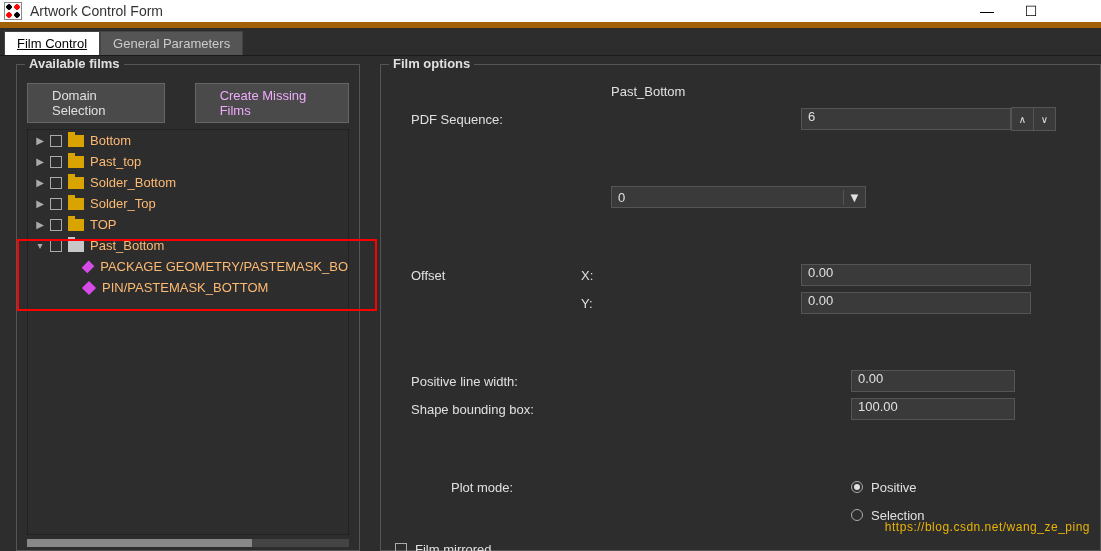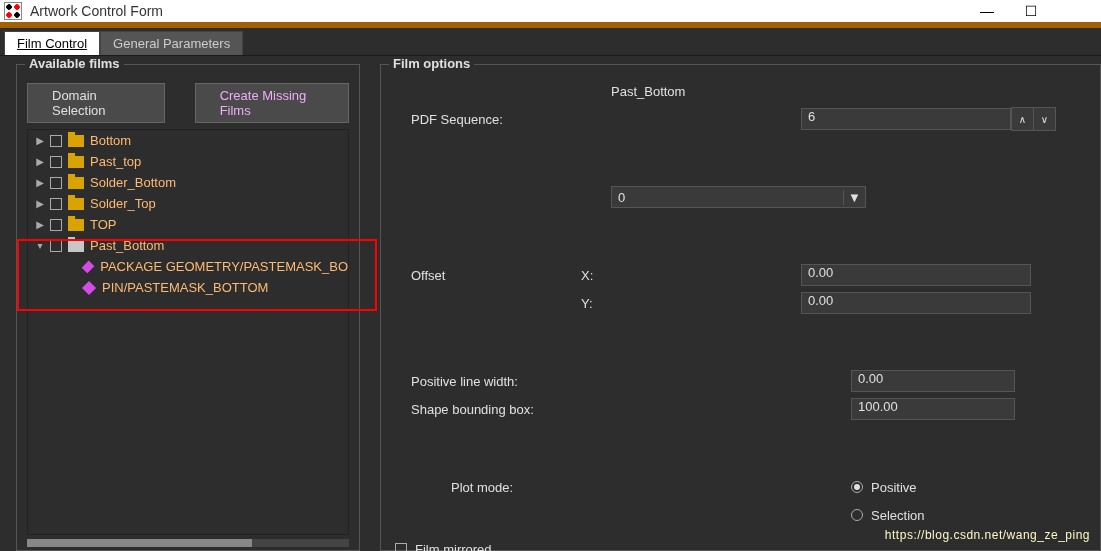--- a/index.html
+++ b/index.html
@@ -56,21 +56,21 @@
 .spinner .input { flex:1; width: 210px; }
 .spinbtns { display:flex; border:1px solid #555; border-left:none; }
 .spinbtn { width:22px; height:22px; background:#3a3a3a; color:#e0e0e0; display:flex; align-items:center; justify-content:center; font-size:10px; border-left:1px solid #555;}
 .dropdown { display:flex; align-items:center; background:#3a3a3a; border:1px solid #555; height:22px; width:255px; }
 .dropdown .dv { flex:1; padding:0 6px; }
 .dropdown .dar { width:22px; display:flex; align-items:center; justify-content:center; background:#3a3a3a; border-left:1px solid #555;}
 .radio { width:12px; height:12px; border-radius:50%; border:1px solid #aaa; margin-right:8px; position:relative; }
 .radio.sel::after { content:""; position:absolute; top:2px; left:2px; width:6px; height:6px; background:#e0e0e0; border-radius:50%; }
 .chk2 { width:12px; height:12px; border:1px solid #aaa; margin-right:8px; }
 .spacer18 { height: 50px; }
-.watermark { position:absolute; right:10px; bottom:8px; color:#fef9c3; font-size:12px; letter-spacing:0.5px;}
+.watermark { position:absolute; right:10px; bottom:16px; color:#eab308; font-size:12px; letter-spacing:0.5px;}
 </style>
 </head>
 <body>
 
 <div class="titlebar">
   <div class="appicon"></div>
   <div class="tb-title">Artwork Control Form</div>
   <div class="tb-btns">
     <div class="tb-btn">—</div>
     <div class="tb-btn">☐</div>

